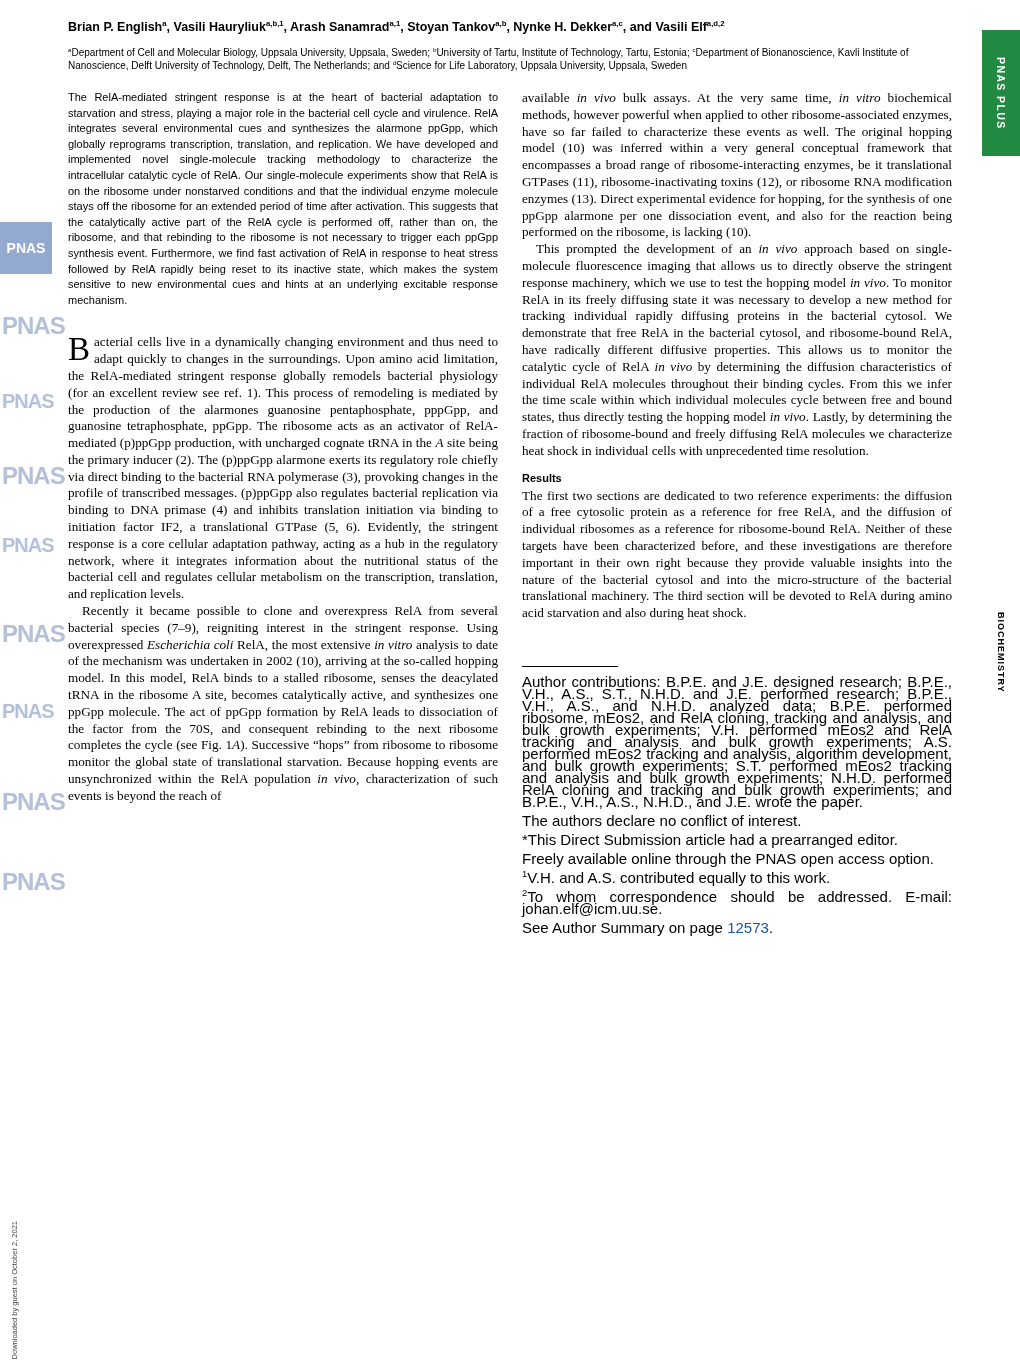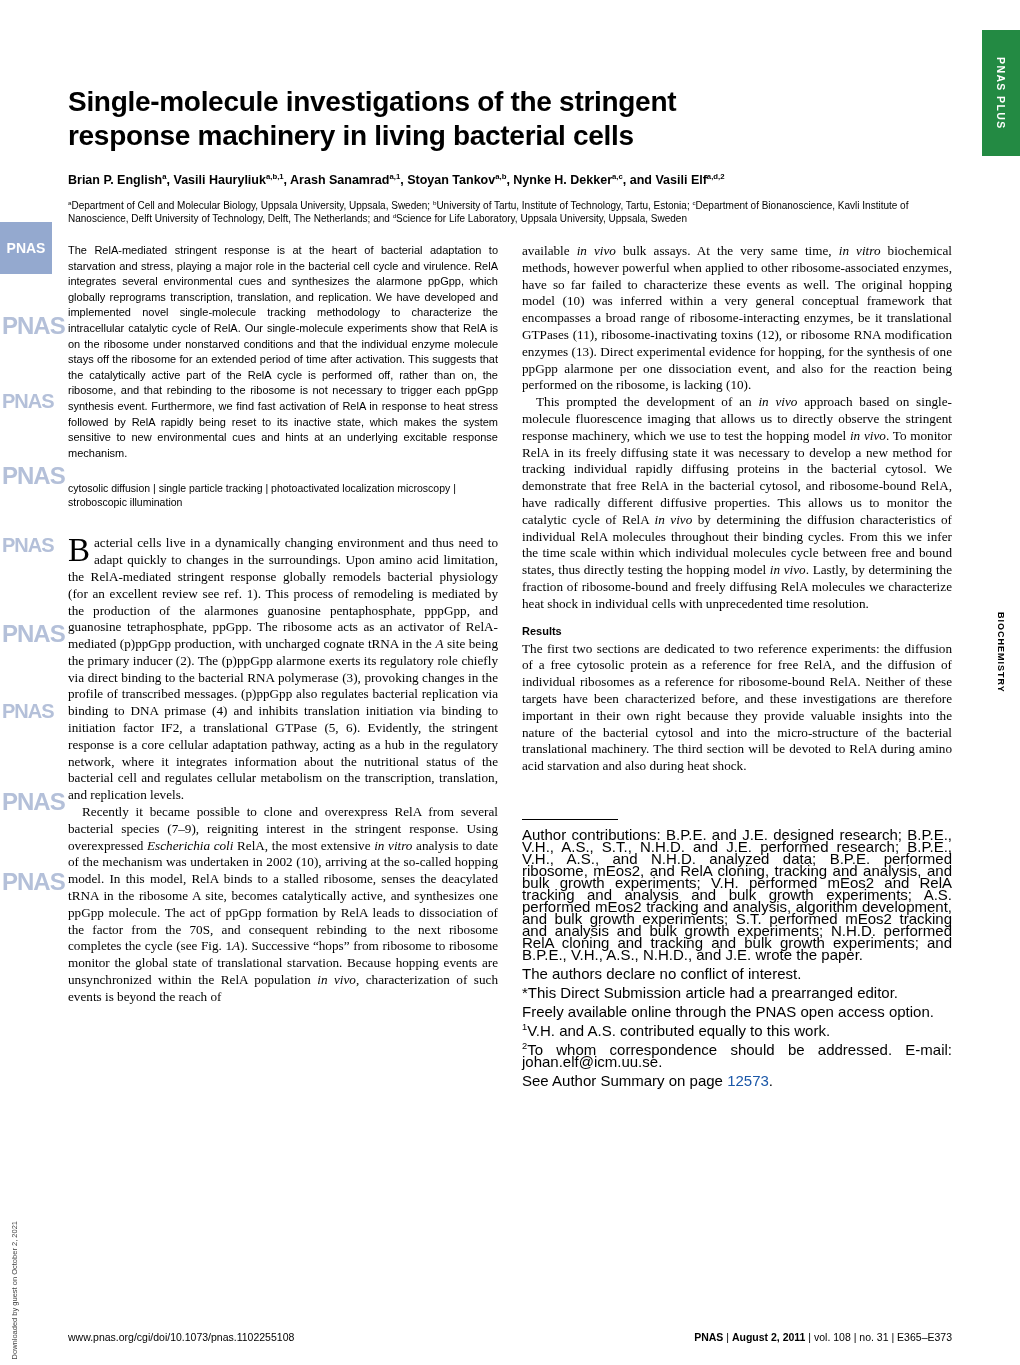--- a/index.html
+++ b/index.html
@@ -87,31 +87,29 @@
 
   <div class="plus-tab">
     <span>PNAS PLUS</span>
   </div>
 
   <div class="discipline">BIOCHEMISTRY</div>
 
   <div class="download-note">Downloaded by guest on October 2, 2021</div>
 
   <div class="content">
-    <h1 class="title">Single-molecule investigations of the stringent response machinery in living bacterial cells</h1>
 
     <p class="authors"><span>Brian P. English</span><sup>a</sup><span>, </span><span>Vasili Hauryliuk</span><sup>a,b,1</sup><span>, </span><span>Arash Sanamrad</span><sup>a,1</sup><span>, </span><span>Stoyan Tankov</span><sup>a,b</sup><span>, </span><span>Nynke H. Dekker</span><sup>a,c</sup><span>, and </span><span>Vasili Elf</span><sup>a,d,2</sup></p>
 
     <p class="affiliations"><sup>a</sup><span>Department of Cell and Molecular Biology, Uppsala University, Uppsala, Sweden; </span><sup>b</sup><span>University of Tartu, Institute of Technology, Tartu, Estonia; </span><sup>c</sup><span>Department of Bionanoscience, Kavli Institute of Nanoscience, Delft University of Technology, Delft, The Netherlands; and </span><sup>d</sup><span>Science for Life Laboratory, Uppsala University, Uppsala, Sweden</span></p>
 
 
     <div class="columns">
       <div class="col">
         <p class="abstract">The RelA-mediated stringent response is at the heart of bacterial adaptation to starvation and stress, playing a major role in the bacterial cell cycle and virulence. RelA integrates several environmental cues and synthesizes the alarmone ppGpp, which globally reprograms transcription, translation, and replication. We have developed and implemented novel single-molecule tracking methodology to characterize the intracellular catalytic cycle of RelA. Our single-molecule experiments show that RelA is on the ribosome under nonstarved conditions and that the individual enzyme molecule stays off the ribosome for an extended period of time after activation. This suggests that the catalytically active part of the RelA cycle is performed off, rather than on, the ribosome, and that rebinding to the ribosome is not necessary to trigger each ppGpp synthesis event. Furthermore, we find fast activation of RelA in response to heat stress followed by RelA rapidly being reset to its inactive state, which makes the system sensitive to new environmental cues and hints at an underlying excitable response mechanism.</p>
-        <p class="keywords">cytosolic diffusion | single particle tracking | photoactivated localization microscopy | stroboscopic illumination</p>
         <p class="body dropcap-para"><span class="dropcap">B</span><span><span>acterial cells live in a dynamically changing environment and thus need to adapt quickly to changes in the surroundings. Upon amino acid limitation, the RelA-mediated stringent response globally remodels bacterial physiology (for an excellent review see ref. 1). This process of remodeling is mediated by the production of the alarmones guanosine pentaphosphate, pppGpp, and guanosine tetraphosphate, ppGpp. The ribosome acts as an activator of RelA-mediated (p)ppGpp production, with uncharged cognate tRNA in the </span><span class="it">A</span><span> site being the primary inducer (2). The (p)ppGpp alarmone exerts its regulatory role chiefly via direct binding to the bacterial RNA polymerase (3), provoking changes in the profile of transcribed messages. (p)ppGpp also regulates bacterial replication via binding to DNA primase (4) and inhibits translation initiation via binding to initiation factor IF2, a translational GTPase (5, 6). Evidently, the stringent response is a core cellular adaptation pathway, acting as a hub in the regulatory network, where it integrates information about the nutritional status of the bacterial cell and regulates cellular metabolism on the transcription, translation, and replication levels.</span></span></p>
         <p class="body indent"><span>Recently it became possible to clone and overexpress RelA from several bacterial species (7–9), reigniting interest in the stringent response. Using overexpressed </span><span class="it">Escherichia coli</span><span> RelA, the most extensive </span><span class="it">in vitro</span><span> analysis to date of the mechanism was undertaken in 2002 (10), arriving at the so-called hopping model. In this model, RelA binds to a stalled ribosome, senses the deacylated tRNA in the ribosome A site, becomes catalytically active, and synthesizes one ppGpp molecule. The act of ppGpp formation by RelA leads to dissociation of the factor from the 70S, and consequent rebinding to the next ribosome completes the cycle (see Fig. 1</span><span class="it">A</span><span>). Successive “hops” from ribosome to ribosome monitor the global state of translational starvation. Because hopping events are unsynchronized within the RelA population </span><span class="it">in vivo</span><span>, characterization of such events is beyond the reach of</span></p>
       </div>
 
       <div class="col">
         <p class="body"><span>available </span><span class="it">in vivo</span><span> bulk assays. At the very same time, </span><span class="it">in vitro</span><span> biochemical methods, however powerful when applied to other ribosome-associated enzymes, have so far failed to characterize these events as well. The original hopping model (10) was inferred within a very general conceptual framework that encompasses a broad range of ribosome-interacting enzymes, be it translational GTPases (11), ribosome-inactivating toxins (12), or ribosome RNA modification enzymes (13). Direct experimental evidence for hopping, for the synthesis of one ppGpp alarmone per one dissociation event, and also for the reaction being performed on the ribosome, is lacking (10).</span></p>
         <p class="body indent"><span>This prompted the development of an </span><span class="it">in vivo</span><span> approach based on single-molecule fluorescence imaging that allows us to directly observe the stringent response machinery, which we use to test the hopping model </span><span class="it">in vivo</span><span>. To monitor RelA in its freely diffusing state it was necessary to develop a new method for tracking individual rapidly diffusing proteins in the bacterial cytosol. We demonstrate that free RelA in the bacterial cytosol, and ribosome-bound RelA, have radically different diffusive properties. This allows us to monitor the catalytic cycle of RelA </span><span class="it">in vivo</span><span> by determining the diffusion characteristics of individual RelA molecules throughout their binding cycles. From this we infer the time scale within which individual molecules cycle between free and bound states, thus directly testing the hopping model </span><span class="it">in vivo</span><span>. Lastly, by determining the fraction of ribosome-bound and freely diffusing RelA molecules we characterize heat shock in individual cells with unprecedented time resolution.</span></p>
 
         <h2 class="section-heading">Results</h2>
         <p class="body"><span>The first two sections are dedicated to two reference experiments: the diffusion of a free cytosolic protein as a reference for free RelA, and the diffusion of individual ribosomes as a reference for ribosome-bound RelA. Neither of these targets have been characterized before, and these investigations are therefore important in their own right because they provide valuable insights into the nature of the bacterial cytosol and into the micro-structure of the bacterial translational machinery. The third section will be devoted to RelA during amino acid starvation and also during heat shock.</span></p>
@@ -121,18 +119,14 @@
         <p class="footnote"><span>The authors declare no conflict of interest.</span></p>
         <p class="footnote"><span>*This Direct Submission article had a prearranged editor.</span></p>
         <p class="footnote"><span>Freely available online through the PNAS open access option.</span></p>
         <p class="footnote"><sup>1</sup><span>V.H. and A.S. contributed equally to this work.</span></p>
         <p class="footnote"><sup>2</sup><span>To whom correspondence should be addressed. E-mail: johan.elf@icm.uu.se.</span></p>
         <p class="footnote"><span>See Author Summary on page </span><span class="lnk">12573</span><span>.</span></p>
       </div>
     </div>
   </div>
 
-  <div class="footer">
-    <span class="footer-left">www.pnas.org/cgi/doi/10.1073/pnas.1102255108</span>
-    <span class="footer-right"><span class="bd">PNAS</span><span> | </span><span class="bd">August 2, 2011</span><span> | vol. 108 | no. 31 | E365–E373</span></span>
-  </div>
 
 </div>
 
 </body></html>

